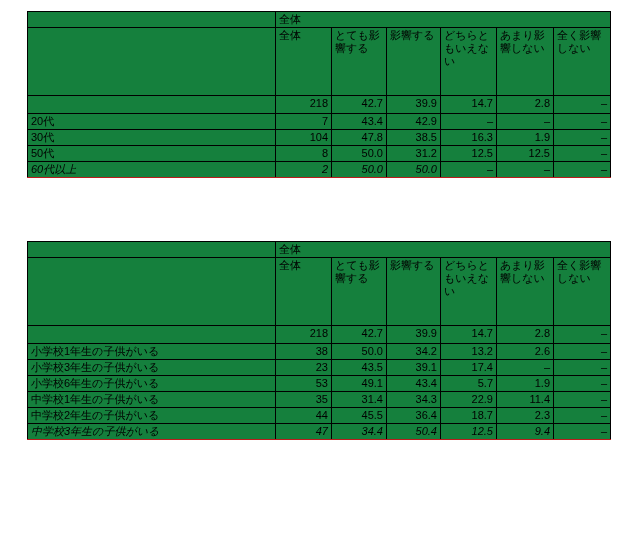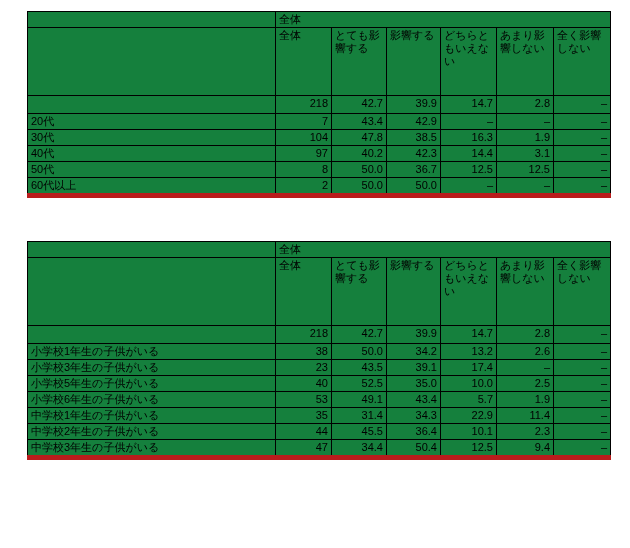--- a/index.html
+++ b/index.html
@@ -53,21 +53,22 @@
   }
   
   .drow td {
     border-top: 1px dotted #000000;
     border-bottom: 1px dotted #000000;
   }
   .drow.first td {
     border-top: 1px solid #000000;
   }
   .drow.last td {
-    border-bottom: 5px solid #b91c1c;
+    border-bottom: 1px solid #b91c1c;
+    font-style: italic;
   }
   .small {
     font-size: 10px;
   }
   
   #t1 { left: 27px; top: 11px; width: 583px; }
   #t1 col.c0 { width: 248px; }
   #t1 col.c1 { width: 56px; }
   #t1 col.c2 { width: 55px; }
   #t1 col.c3 { width: 54px; }
@@ -143,33 +144,24 @@
       <tr class="drow">
         <td class="lab">30代</td>
         <td class="num">104</td>
         <td class="num">47.8</td>
         <td class="num">38.5</td>
         <td class="num">16.3</td>
         <td class="num">1.9</td>
         <td class="num">–</td>
       </tr>
       <tr class="drow">
-        <td class="lab">40代</td>
-        <td class="num">97</td>
-        <td class="num">40.2</td>
-        <td class="num">42.3</td>
-        <td class="num">14.4</td>
-        <td class="num">3.1</td>
-        <td class="num">–</td>
-      </tr>
-      <tr class="drow">
         <td class="lab">50代</td>
         <td class="num">8</td>
         <td class="num">50.0</td>
-        <td class="num">36.7</td>
+        <td class="num">31.2</td>
         <td class="num">12.5</td>
         <td class="num">12.5</td>
         <td class="num">–</td>
       </tr>
       <tr class="drow last">
         <td class="lab">60代以上</td>
         <td class="num">2</td>
         <td class="num">50.0</td>
         <td class="num">50.0</td>
         <td class="num">–</td>
@@ -225,29 +217,20 @@
       <tr class="drow">
         <td class="lab">小学校3年生の子供がいる</td>
         <td class="num">23</td>
         <td class="num">43.5</td>
         <td class="num">39.1</td>
         <td class="num small">17.4</td>
         <td class="num small">–</td>
         <td class="num">–</td>
       </tr>
       <tr class="drow">
-        <td class="lab">小学校5年生の子供がいる</td>
-        <td class="num">40</td>
-        <td class="num">52.5</td>
-        <td class="num">35.0</td>
-        <td class="num small">10.0</td>
-        <td class="num small">2.5</td>
-        <td class="num">–</td>
-      </tr>
-      <tr class="drow">
         <td class="lab">小学校6年生の子供がいる</td>
         <td class="num">53</td>
         <td class="num">49.1</td>
         <td class="num">43.4</td>
         <td class="num small">5.7</td>
         <td class="num small">1.9</td>
         <td class="num">–</td>
       </tr>
       <tr class="drow">
         <td class="lab">中学校1年生の子供がいる</td>
@@ -256,21 +239,21 @@
         <td class="num">34.3</td>
         <td class="num small">22.9</td>
         <td class="num small">11.4</td>
         <td class="num">–</td>
       </tr>
       <tr class="drow">
         <td class="lab">中学校2年生の子供がいる</td>
         <td class="num">44</td>
         <td class="num">45.5</td>
         <td class="num">36.4</td>
-        <td class="num small">10.1</td>
+        <td class="num small">18.7</td>
         <td class="num small">2.3</td>
         <td class="num">–</td>
       </tr>
       <tr class="drow last">
         <td class="lab">中学校3年生の子供がいる</td>
         <td class="num">47</td>
         <td class="num">34.4</td>
         <td class="num">50.4</td>
         <td class="num small">12.5</td>
         <td class="num small">9.4</td>

